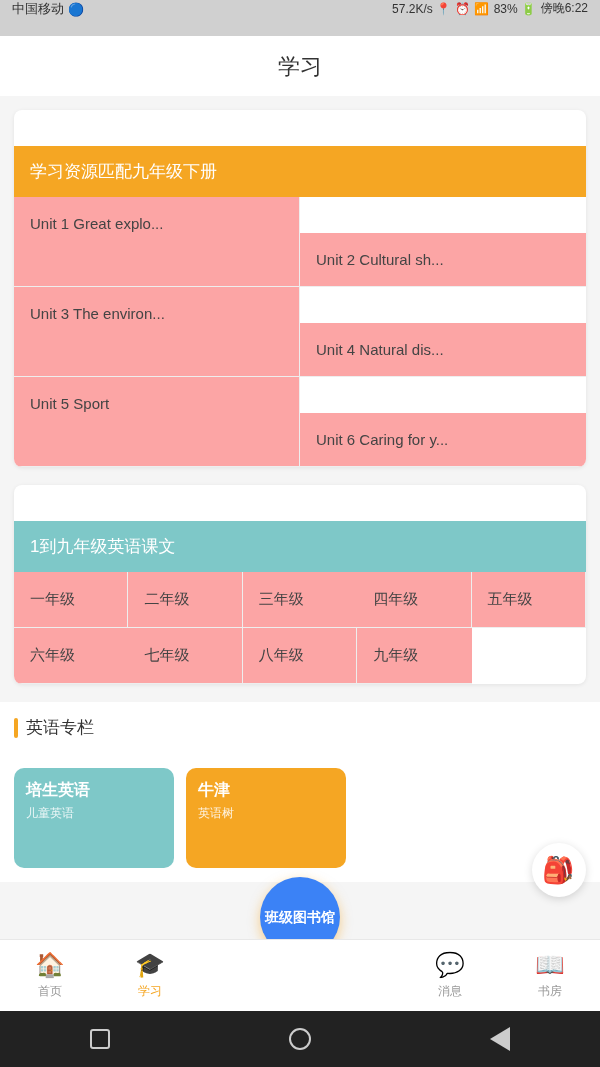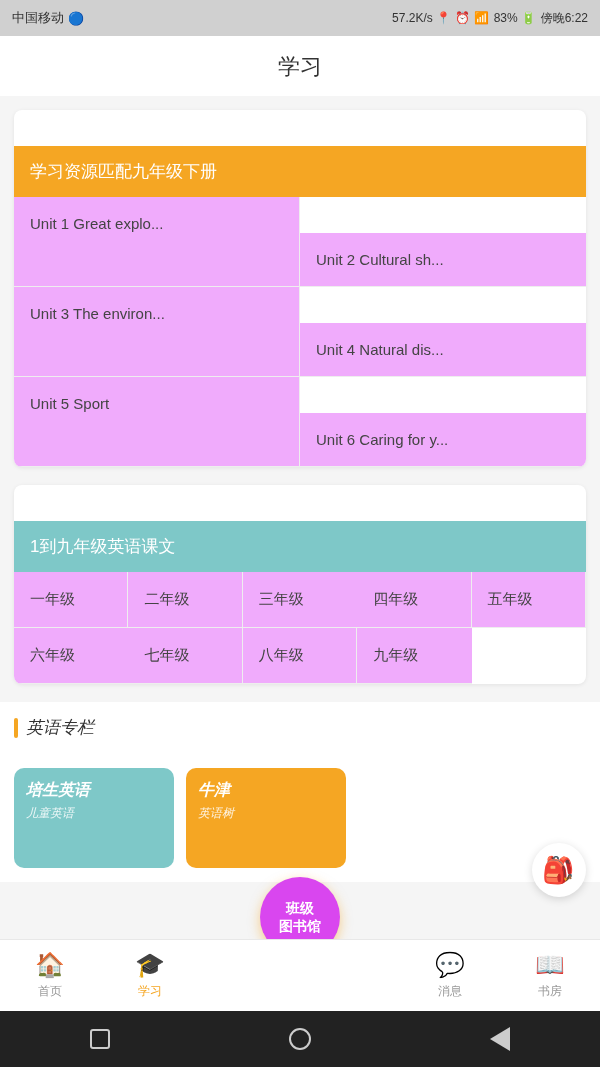--- a/index.html
+++ b/index.html
@@ -11,21 +11,21 @@
       background: #f5f5f5;
       position: relative;
       overflow-x: hidden;
     }
 
     
     .status-bar {
       background: #d0d0d0;
       height: 36px;
       display: flex;
-      align-items: center;
+      align-items: flex-start;
       justify-content: space-between;
       padding: 0 12px;
       font-size: 13px;
       color: #333;
     }
     .status-left { display: flex; align-items: center; gap: 4px; }
     .status-right { display: flex; align-items: center; gap: 4px; font-size: 12px; }
     .carrier { font-size: 13px; font-weight: 500; }
 
     
@@ -73,34 +73,33 @@
       grid-template-columns: 1fr 1fr 1fr 1fr 1fr;
     }
 
     .grid-item {
       padding: 18px 16px;
       font-size: 15px;
       color: #444;
       border-right: 1px solid #eee;
       border-bottom: 1px solid #eee;
       cursor: pointer;
-      background: #f0abfc;
+      background: #fca5a5;
     }
     .grid-2col .grid-item:nth-child(2n) { border-right: none; margin-top: 36px; }
     .grid-3col .grid-item:nth-child(3n) { border-right: none; }
     .grid-item:last-child, .grid-item:nth-last-child(2):nth-child(odd) {
       
     }
 
     
     .english-section {
       background: #fff;
       padding: 0 14px;
       margin-bottom: 0;
-      font-style: italic;
     }
     .english-header {
       display: flex;
       align-items: center;
       padding: 14px 0 10px;
       font-size: 17px;
       color: #333;
       font-weight: 500;
     }
     .english-header-bar {
@@ -140,23 +139,22 @@
       font-size: 12px;
       padding: 0 12px;
     }
 
     
     .fab {
       position: absolute;
       width: 80px;
       height: 80px;
       border-radius: 50%;
-      background: #d946ef;
-      display: flex;
-      flex-direction: column;
+      background: #3b82f6;
+      display: flex;
       align-items: center;
       justify-content: center;
       color: #fff;
       font-size: 14px;
       font-weight: 600;
       cursor: pointer;
       box-shadow: 0 4px 12px rgba(245,166,35,0.5);
       bottom: 110px;
       left: 50%;
       transform: translateX(-50%);

